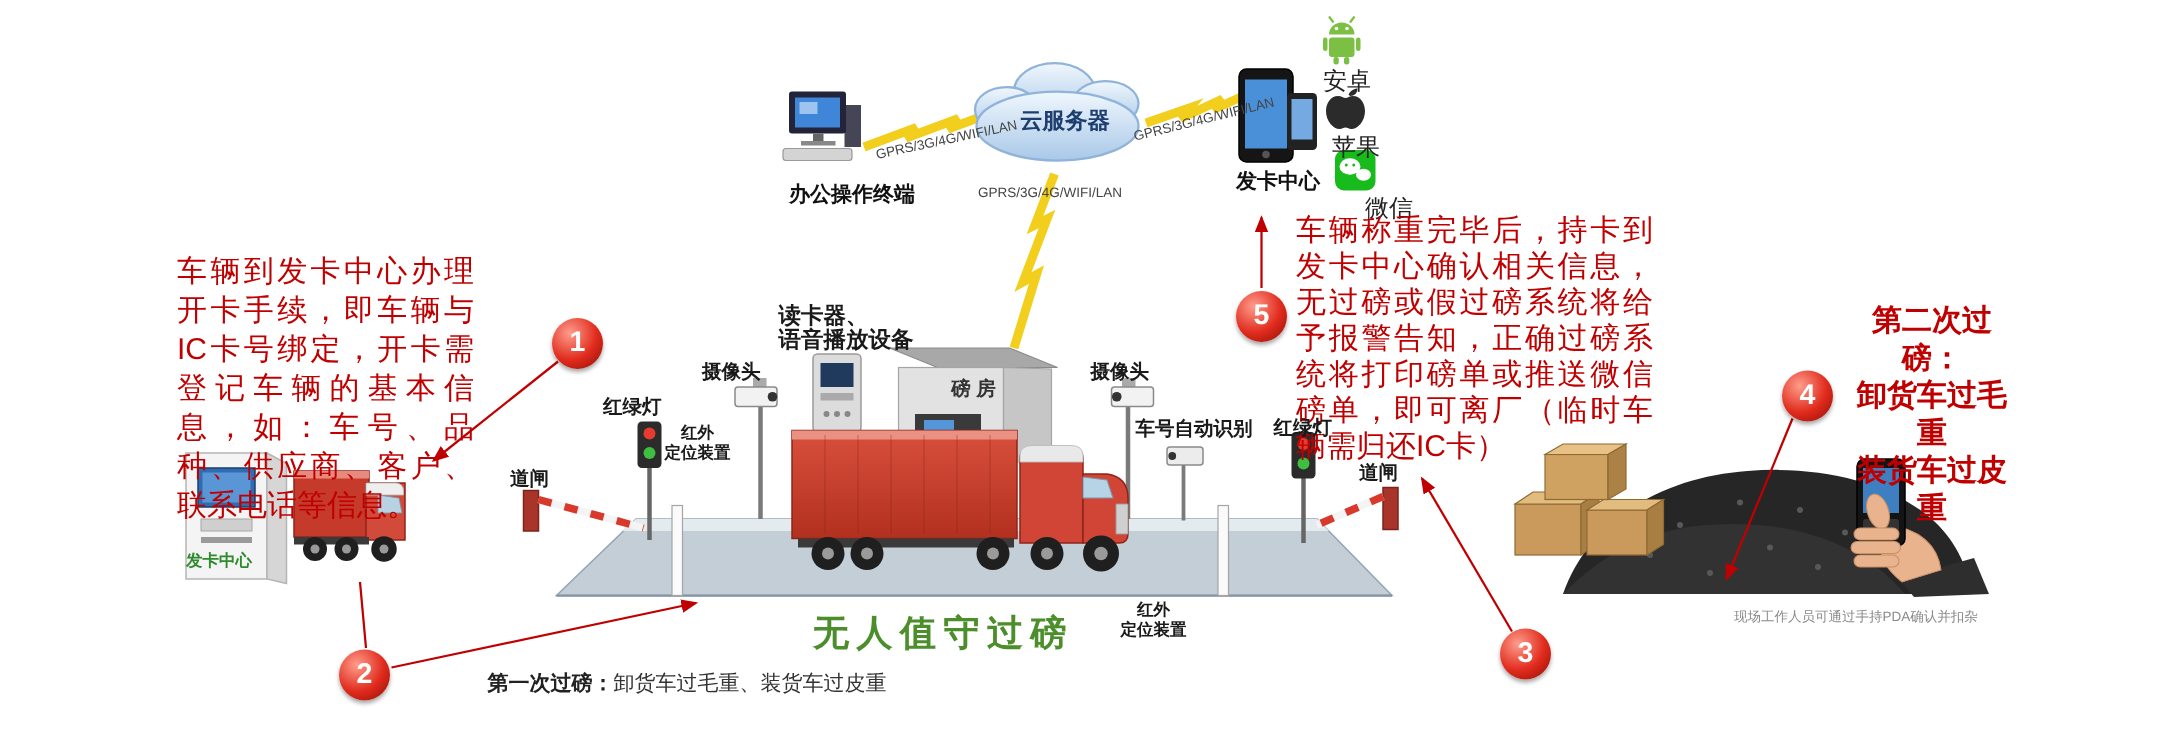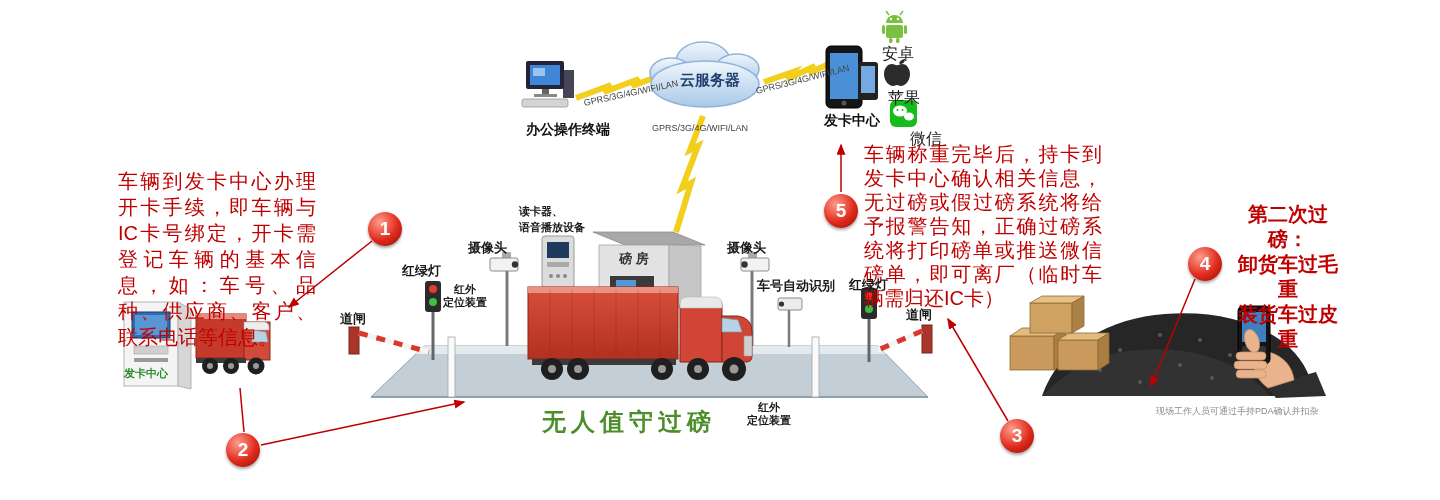--- a/index.html
+++ b/index.html
@@ -285,33 +285,36 @@
   <div class="abs gprs" style="left:756px;top:86px;transform:rotate(-14deg);">GPRS/3G/4G/WIFI/LAN</div>
 
   <div class="abs redtext" style="left:118px;top:155px;width:198px;line-height:26px;margin-top:13px;">车辆到发卡中心办理开卡手续，即车辆与IC卡号绑定，开卡需登记车辆的基本信息，如：车号、品种、供应商、客户、联系电话等信息。</div>
 
   <div class="abs redtext" style="left:864px;top:142px;width:238px;line-height:24px;">车辆称重完毕后，持卡到发卡中心确认相关信息，无过磅或假过磅系统将给予报警告知，正确过磅系统将打印磅单或推送微信磅单，即可离厂（临时车辆需归还IC卡）</div>
 
   <div class="abs redtext preline" style="left:1232px;top:202px;width:112px;font-weight:bold;line-height:25px;text-align:center;">第二次过磅：
 卸货车过毛重
 装货车过皮重</div>
 
+  <div class="abs" style="left:325px;top:447px;font-size:14px;color:#333;">
+    <span style="font-weight:bold;color:#222;">第一次过磅：</span><span>卸货车过毛重、装货车过皮重</span>
+  </div>
 
 
   <div class="abs" style="left:1156px;top:389px;font-size:9px;color:#8a8a8a;white-space:nowrap;margin-top:16px;">现场工作人员可通过手持PDA确认并扣杂</div>
 
   <div class="abs lbl" style="left:468px;top:239px;">摄像头</div>
   <div class="abs lbl" style="left:727px;top:239px;">摄像头</div>
   <div class="abs lbl" style="left:402px;top:262px;">红绿灯</div>
   <div class="abs lbl" style="left:849px;top:276px;">红绿灯</div>
   <div class="abs lbl" style="left:340px;top:310px;">道闸</div>
   <div class="abs lbl" style="left:906px;top:306px;">道闸</div>
-  <div class="abs lbl preline" style="left:519px;top:203px;font-size:11px;line-height:16px;">读卡器、
+  <div class="abs lbl preline" style="left:519px;top:203px;font-size:15px;line-height:16px;">读卡器、
 语音播放设备</div>
-  <div class="abs lbl" style="left:599px;top:250px;width:70px;text-align:center;color:#333;">磅 房</div>
+  <div class="abs lbl" style="left:599px;top:250px;width:70px;text-align:center;color:#333;padding-left:15px;">磅 房</div>
   <div class="abs lbl" style="left:757px;top:277px;">车号自动识别</div>
   <div class="abs lbl preline" style="left:440px;top:283px;width:50px;font-size:11px;line-height:13px;text-align:center;">红外
 定位装置</div>
   <div class="abs lbl preline" style="left:744px;top:401px;width:50px;font-size:11px;line-height:13px;text-align:center;">红外
 定位装置</div>
   <div class="abs lbl" style="left:124px;top:366px;width:40px;text-align:center;font-size:11px;color:#2e8b2e;">发卡中心</div>
 
   <div class="abs" style="left:542px;top:406px;font-size:24px;font-weight:bold;color:#4c8e2b;letter-spacing:5px;white-space:nowrap;text-align:center;">无人值守过磅</div>
 
   <div class="abs num-circle" style="left:368px;top:212px;">1</div>

